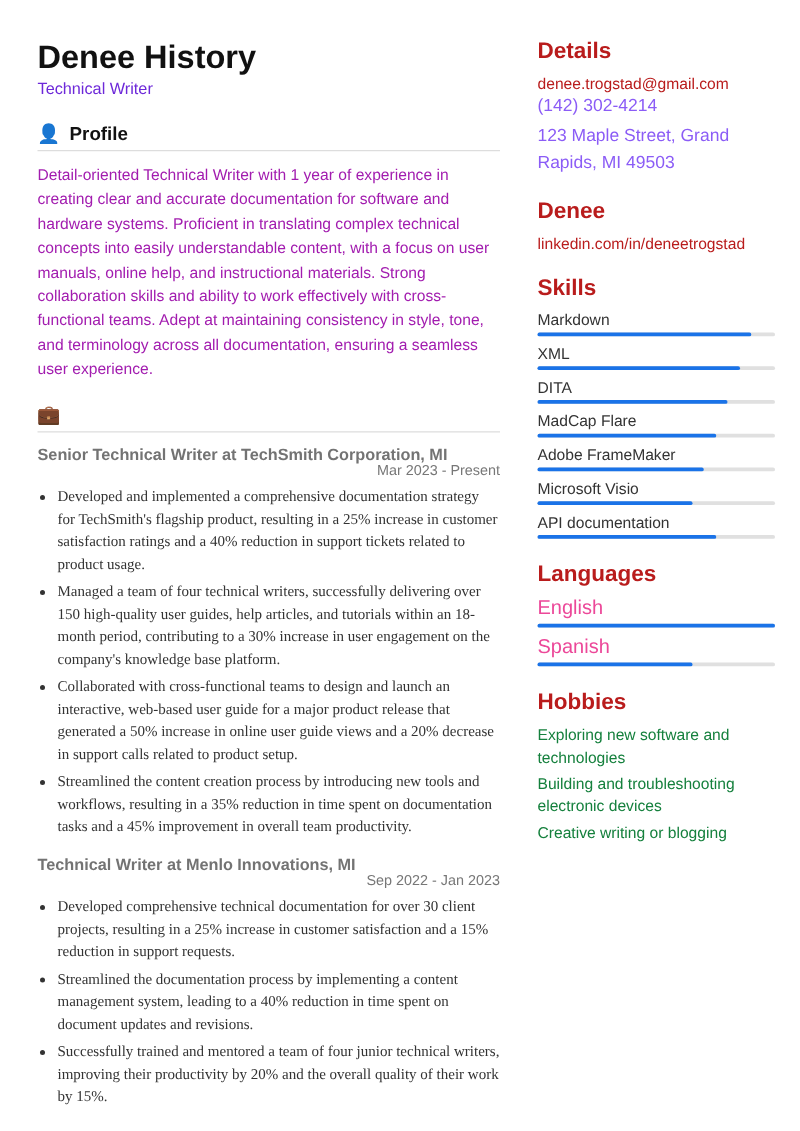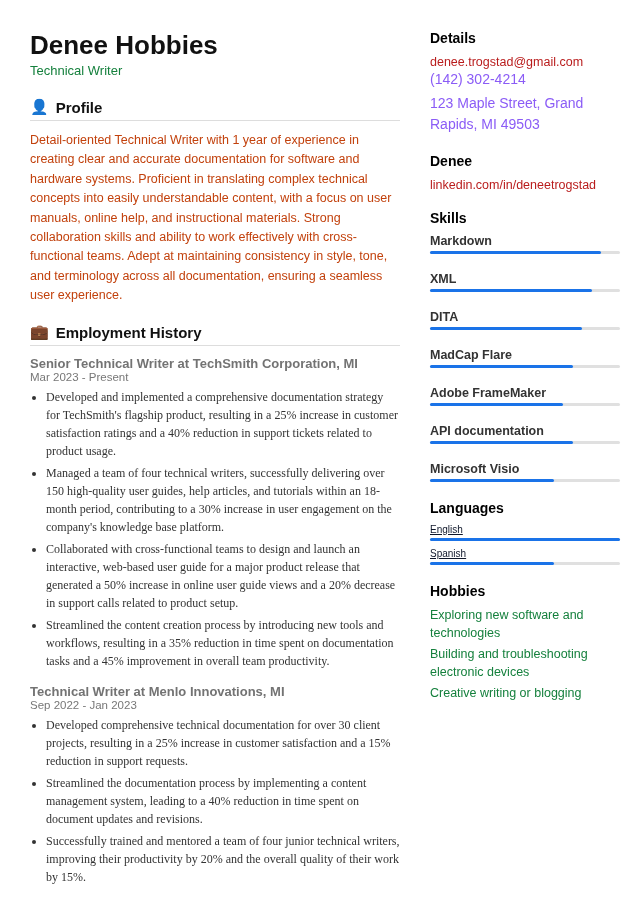--- a/index.html
+++ b/index.html
@@ -22,92 +22,91 @@
       min-width: 0;
     }
     .right {
       width: 190px;
       flex-shrink: 0;
     }
 
     
     .header { margin-bottom: 20px; }
     .header h1 { font-size: 26px; font-weight: 700; color: #111; }
-    .header .subtitle { font-size: 13px; color: #15803d; margin-top: 2px; }
+    .header .subtitle { font-size: 13px; color: #6d28d9; margin-top: 2px; }
 
     
     .section { margin-bottom: 18px; }
     .section-title {
       font-size: 15px;
       font-weight: 700;
       color: #111;
       display: flex;
       align-items: center;
       gap: 7px;
       border-bottom: 1px solid #ddd;
       padding-bottom: 4px;
       margin-bottom: 10px;
     }
     .section-title .icon { font-size: 15px; color: #333; }
 
     
-    .profile-text { font-size: 12.5px; line-height: 1.55; color: #c2410c; }
+    .profile-text { font-size: 12.5px; line-height: 1.55; color: #a21caf; }
 
     
     .job { margin-bottom: 14px; }
     .job-title { font-weight: 700; font-size: 13px; color: #737373; }
-    .job-dates { font-size: 11.5px; color: #777; margin-bottom: 5px; }
+    .job-dates { font-size: 11.5px; color: #777; margin-bottom: 5px; text-align: right; }
     .job ul { padding-left: 16px; }
     .job ul li { font-size: 12px; line-height: 1.5; color: #333; margin-bottom: 4px; font-family: Liberation Serif, serif; }
 
     
     .right-section { margin-bottom: 18px; }
-    .right-section-title { font-size: 14px; font-weight: 700; color: #000000; margin-bottom: 8px; }
+    .right-section-title { font-size: 18px; font-weight: 700; color: #b91c1c; margin-bottom: 8px; }
     .detail-item { font-size: 14px; color: #8b5cf6; margin-bottom: 3px; line-height: 1.5; }
     .detail-link { color: #b91c1c; text-decoration: none; font-size: 12.5px; }
 
     
-    .skill-item { margin-bottom: 18px; font-weight: bold; }
+    .skill-item { margin-bottom: 7px; }
     .skill-name { font-size: 12.5px; color: #333; margin-bottom: 3px; }
     .skill-bar-bg { height: 3px; background: #e0e0e0; border-radius: 2px; }
     .skill-bar-fill { height: 3px; background: #1a73e8; border-radius: 2px; }
 
     
     .lang-item { margin-bottom: 7px; }
-    .lang-name { font-size: 10px; color: #0f172a; margin-bottom: 3px; text-decoration: underline; }
+    .lang-name { font-size: 16px; color: #ec4899; margin-bottom: 3px; }
     .lang-bar-bg { height: 3px; background: #e0e0e0; border-radius: 2px; }
     .lang-bar-fill { height: 3px; background: #1a73e8; border-radius: 2px; }
 
     
     .hobby-item { font-size: 12.5px; color: #15803d; margin-bottom: 4px; line-height: 1.4; }
   </style>
 </head>
 <body>
 
 <div class="page">
 
   <div class="left">
 
     <div class="header">
-      <h1>Denee Hobbies</h1>
+      <h1>Denee History</h1>
       <div class="subtitle">Technical Writer</div>
     </div>
 
     <div class="section">
       <div class="section-title">
         <span class="icon">👤</span>
         <span>Profile</span>
       </div>
       <p class="profile-text">Detail-oriented Technical Writer with 1 year of experience in creating clear and accurate documentation for software and hardware systems. Proficient in translating complex technical concepts into easily understandable content, with a focus on user manuals, online help, and instructional materials. Strong collaboration skills and ability to work effectively with cross-functional teams. Adept at maintaining consistency in style, tone, and terminology across all documentation, ensuring a seamless user experience.</p>
     </div>
 
     <div class="section">
       <div class="section-title">
         <span class="icon">💼</span>
-        <span>Employment History</span>
       </div>
       <div id="jobs-container">
           <div class="job">
             <div class="job-title">Senior Technical Writer at TechSmith Corporation, MI</div>
             <div class="job-dates">Mar 2023 - Present</div>
             <ul>
               <li>Developed and implemented a comprehensive documentation strategy for TechSmith's flagship product, resulting in a 25% increase in customer satisfaction ratings and a 40% reduction in support tickets related to product usage.</li>
               <li>Managed a team of four technical writers, successfully delivering over 150 high-quality user guides, help articles, and tutorials within an 18-month period, contributing to a 30% increase in user engagement on the company's knowledge base platform.</li>
               <li>Collaborated with cross-functional teams to design and launch an interactive, web-based user guide for a major product release that generated a 50% increase in online user guide views and a 20% decrease in support calls related to product setup.</li>
               <li>Streamlined the content creation process by introducing new tools and workflows, resulting in a 35% reduction in time spent on documentation tasks and a 45% improvement in overall team productivity.</li>
@@ -168,29 +167,29 @@
               <div class="skill-bar-fill" style="width: 75%;"></div>
             </div>
           </div>
           <div class="skill-item">
             <div class="skill-name">Adobe FrameMaker</div>
             <div class="skill-bar-bg">
               <div class="skill-bar-fill" style="width: 70%;"></div>
             </div>
           </div>
           <div class="skill-item">
+            <div class="skill-name">Microsoft Visio</div>
+            <div class="skill-bar-bg">
+              <div class="skill-bar-fill" style="width: 65%;"></div>
+            </div>
+          </div>
+          <div class="skill-item">
             <div class="skill-name">API documentation</div>
             <div class="skill-bar-bg">
               <div class="skill-bar-fill" style="width: 75%;"></div>
-            </div>
-          </div>
-          <div class="skill-item">
-            <div class="skill-name">Microsoft Visio</div>
-            <div class="skill-bar-bg">
-              <div class="skill-bar-fill" style="width: 65%;"></div>
             </div>
           </div>
         </div>
     </div>
 
     <div class="right-section">
       <div class="right-section-title">Languages</div>
       <div id="languages-container">
           <div class="lang-item">
             <div class="lang-name">English</div>

